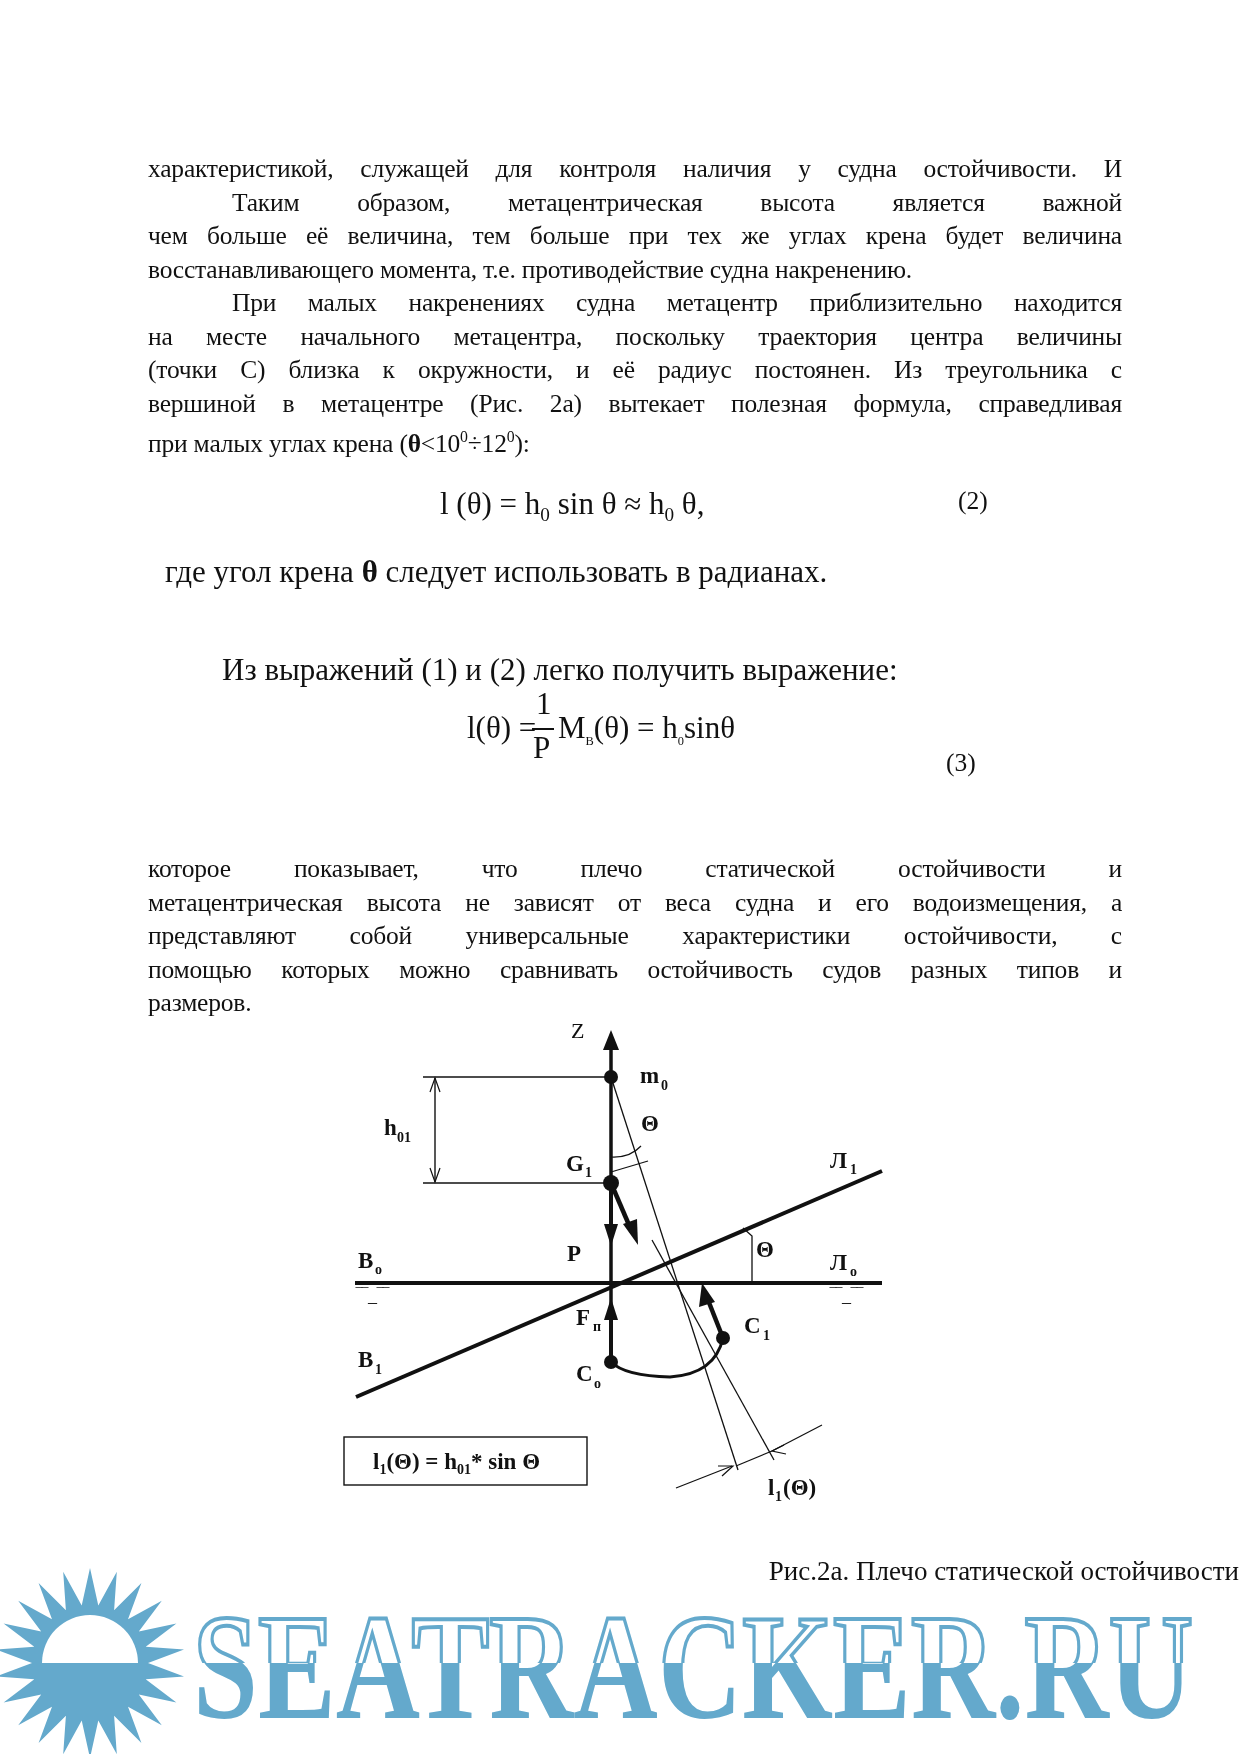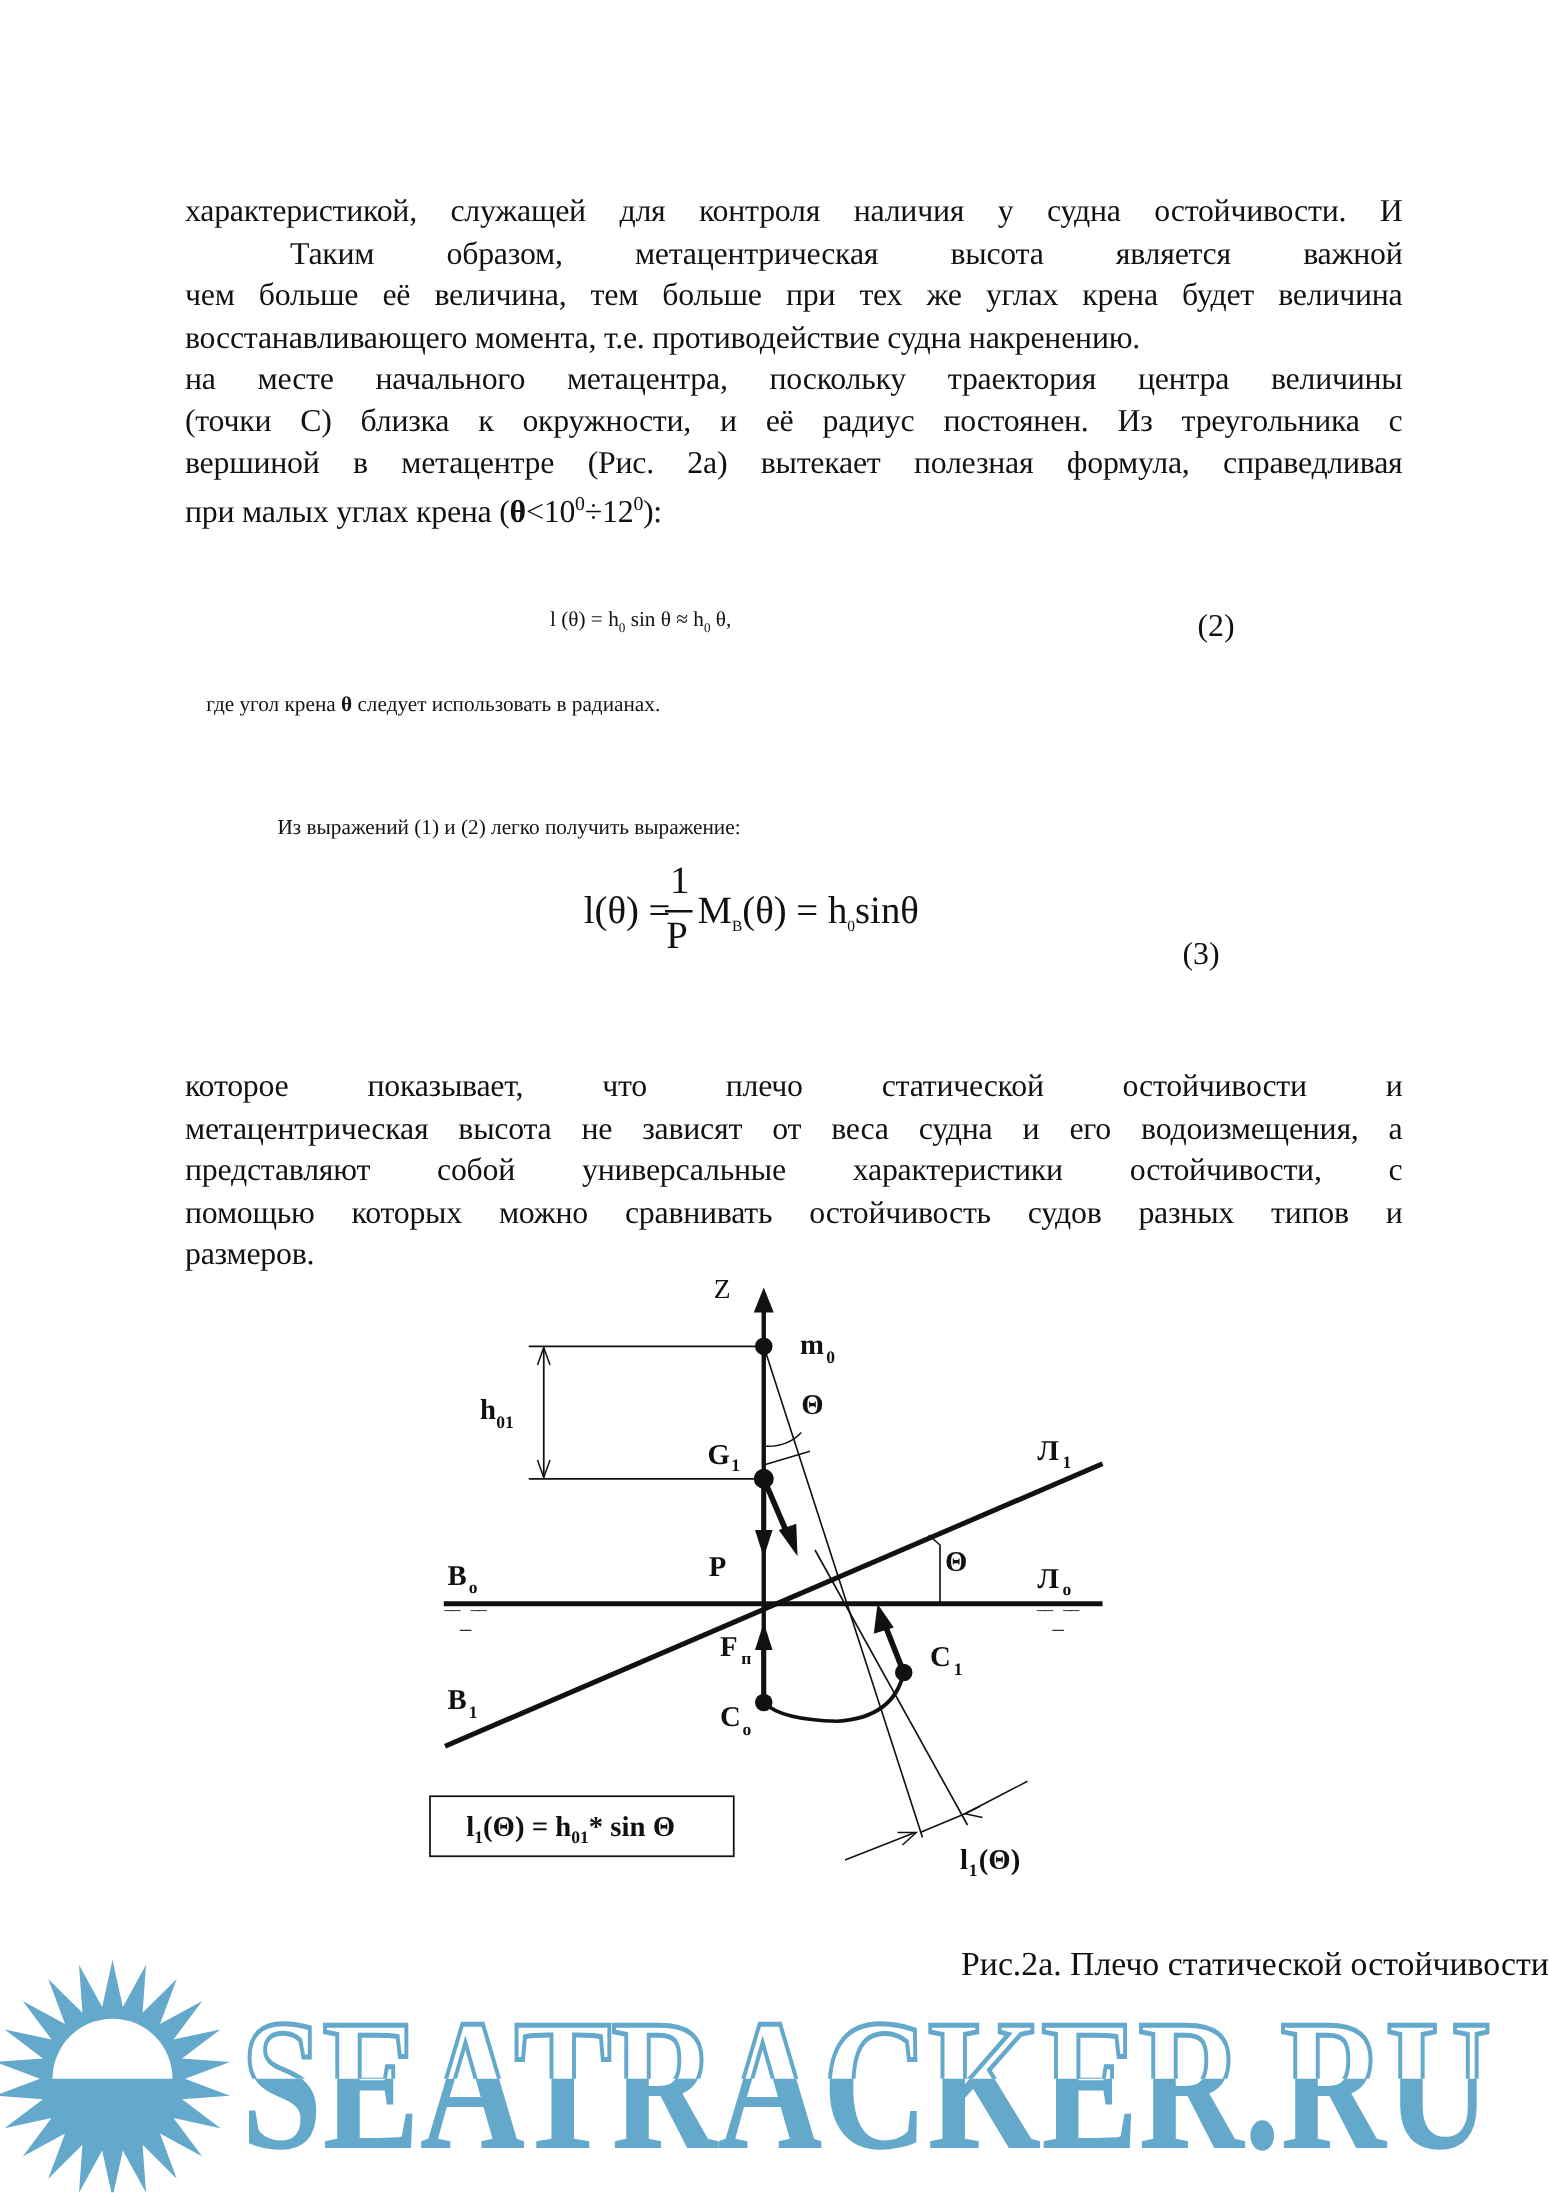--- a/index.html
+++ b/index.html
@@ -3,39 +3,40 @@
 <meta charset="utf-8">
 <style>
   html, body { margin: 0; padding: 0; background: #ffffff; }
   body { width: 1239px; height: 1754px; position: relative; overflow: hidden;
          font-family: "Liberation Serif", "DejaVu Serif", serif; color: #111; }
   .para { position: absolute; left: 148px; width: 974px; font-size: 25.5px; line-height: 33.5px;
           text-align: justify; letter-spacing: -0.2px; }
   .para .ln { display: block; text-align: justify; text-align-last: justify; white-space: nowrap; }
   .para .ln.last { text-align-last: left; }
   .indent { padding-left: 84px; }
-  .formula { position: absolute; font-size: 17px; white-space: nowrap; }
+  .formula { position: absolute; font-size: 31px; white-space: nowrap; }
   .eqnum { position: absolute; font-size: 25.5px; }
   sub, sup { font-size: 62%; }
   .caption { position: absolute; left: 0; width: 1239px; top: 1556px; text-align: right; font-size: 27px; }
   svg text { font-family: "Liberation Serif", "DejaVu Serif", serif; }
   .lbl { font-weight: bold; font-size: 23px; fill: #111; }
   .lblsub { font-weight: bold; font-size: 14px; fill: #111; }
 </style>
 </head>
 <body>
 
 <div class="para" style="top:152px;">
   <span class="ln">характеристикой, служащей для контроля наличия у судна остойчивости. И</span>
   <span class="ln indent">Таким образом, метацентрическая высота является важной</span>
   <span class="ln">чем больше её величина, тем больше при тех же углах крена будет величина</span>
   <span class="ln last">восстанавливающего момента, т.е. противодействие судна накренению.</span>
 </div>
 
 <div class="para" style="top:286px;">
+  <span class="ln indent">При малых накренениях судна метацентр приблизительно находится</span>
   <span class="ln">на месте начального метацентра, поскольку траектория центра величины</span>
   <span class="ln">(точки C) близка к окружности, и её радиус постоянен. Из треугольника с</span>
   <span class="ln">вершиной в метацентре (Рис. 2а) вытекает полезная формула, справедливая</span>
   <span class="ln last"><span>при малых углах крена (</span><b>θ</b><span>&lt;10</span><sup>0</sup><span>÷12</span><sup>0</sup><span>):</span></span>
 </div>
 
 <div class="formula" style="left:440px; top:486px;">
   <span>l (θ) = h</span><sub>0</sub><span> sin θ ≈ h</span><sub>0</sub><span> θ,</span>
 </div>
 <div class="eqnum" style="left:958px; top:486px;">(2)</div>

